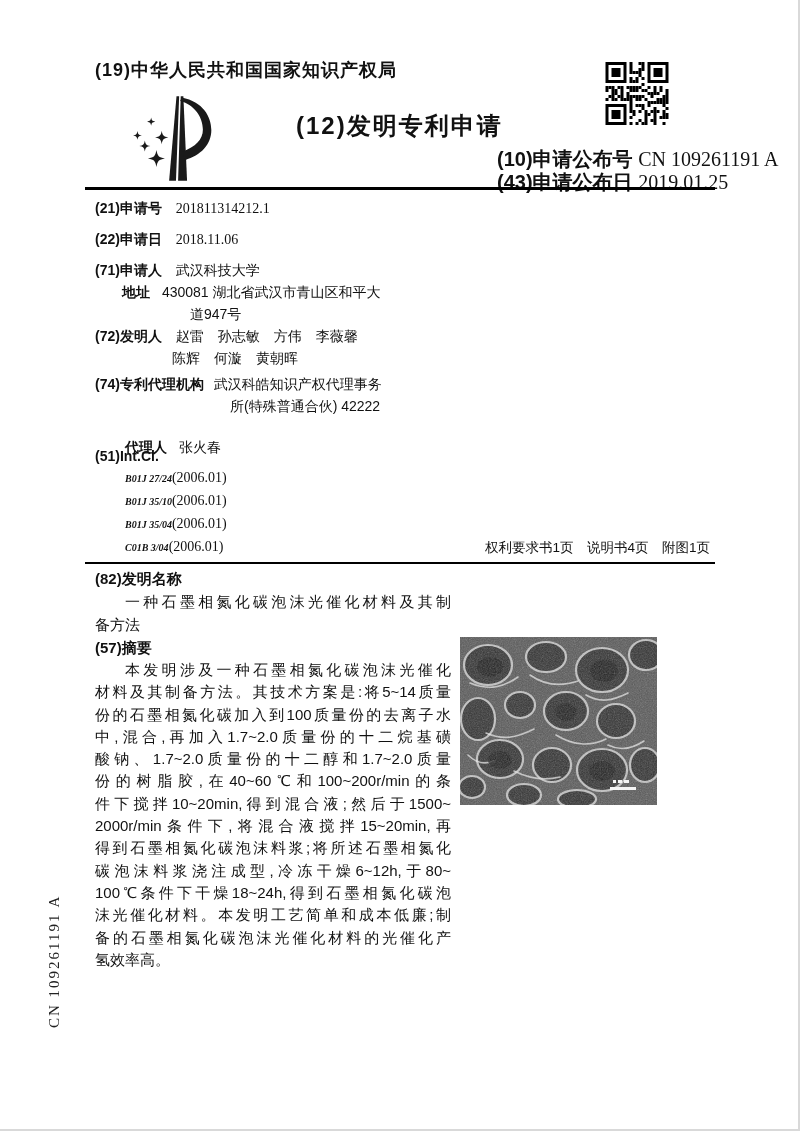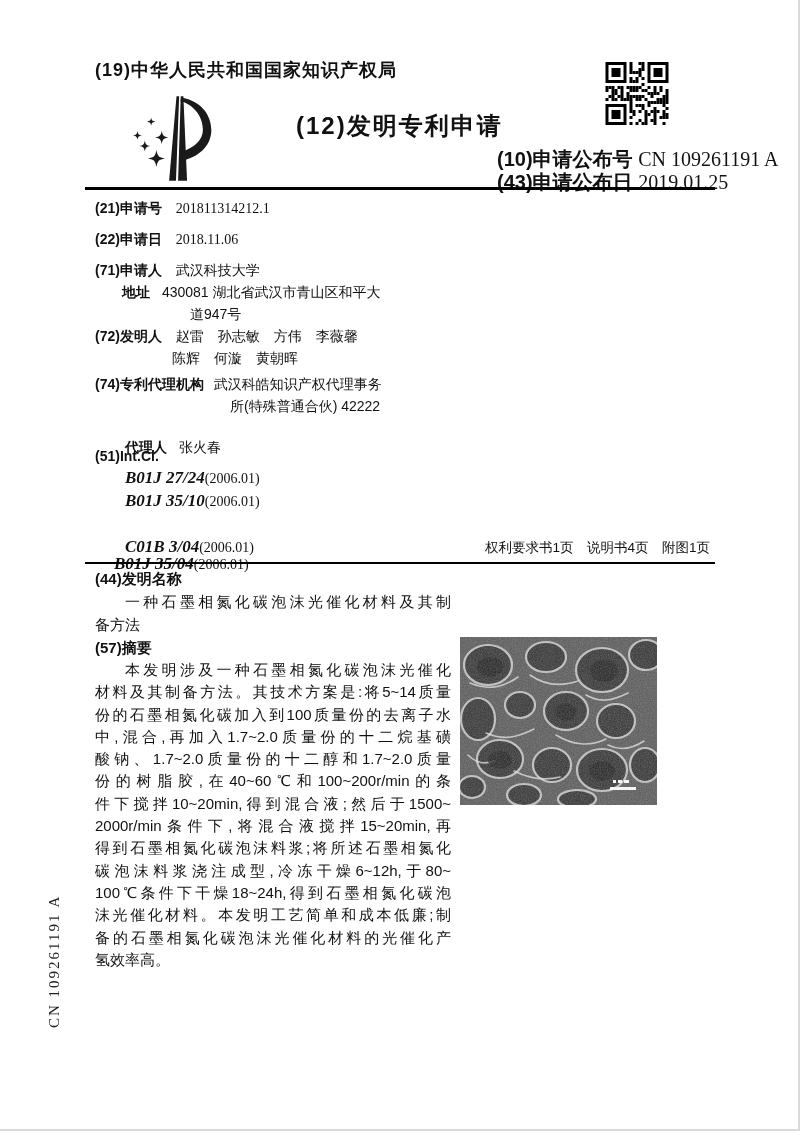--- a/index.html
+++ b/index.html
@@ -21,21 +21,21 @@
   .pub-line .val { font-family:"Liberation Serif","DejaVu Serif",serif; font-weight:normal; }
 
   .rule1 { left:85px; top:187px; width:630px; border-top:3px solid #000; }
   .rule2 { left:85px; top:562px; width:630px; border-top:2px solid #000; }
 
   .f14 { font-size:14px; line-height:20px; }
 
   .row-val { font-family:"Liberation Serif","DejaVu Serif",serif; }
   .cjkval { font-family:"Liberation Sans",sans-serif; }
 
-  .intcl-code { font-family:"Liberation Serif","DejaVu Serif",serif; font-style:italic; font-weight:bold; font-size:17px; }
+  .intcl-code { font-family:"Liberation Serif","DejaVu Serif",serif; font-style:italic; font-weight:bold; font-size:10px; }
   .intcl-ver { font-family:"Liberation Serif","DejaVu Serif",serif; font-size:14px; }
 
   .pages-info { left:410px; top:539px; width:300px; text-align:right; font-size:13.5px; }
 
   .sec-label { font-size:15px; font-weight:bold; }
   .title-line { left:95px; width:356px; font-size:15px; }
   .just { text-align:justify; text-align-last:justify; }
 
   .abstract { left:95px; top:659px; width:356px; font-size:15px; line-height:22.3px; }
   .abstract .line { text-align:justify; text-align-last:justify; }
@@ -265,32 +265,32 @@
     <span class="cjkval" style="margin-left:8px;">张火春</span>
   </div>
 
   <div class="abs f14 lbl" style="left:95px; top:446px;">(51)Int.Cl.</div>
   <div class="abs" style="left:125px; top:468px;">
     <span class="intcl-code">B01J 27/24</span><span class="intcl-ver">(2006.01)</span>
   </div>
   <div class="abs" style="left:125px; top:491px;">
     <span class="intcl-code">B01J 35/10</span><span class="intcl-ver">(2006.01)</span>
   </div>
-  <div class="abs" style="left:114px; top:514px;margin-top:40px;">
+  <div class="abs" style="left:125px; top:514px;">
     <span class="intcl-code">B01J 35/04</span><span class="intcl-ver">(2006.01)</span>
   </div>
   <div class="abs" style="left:125px; top:537px;">
     <span class="intcl-code">C01B 3/04</span><span class="intcl-ver">(2006.01)</span>
   </div>
 
   <div class="abs pages-info">权利要求书1页　说明书4页　附图1页</div>
 
   <div class="abs rule2"></div>
 
-  <div class="abs sec-label" style="left:95px; top:570px;">(44)发明名称</div>
+  <div class="abs sec-label" style="left:95px; top:570px;">(82)发明名称</div>
   <div class="abs title-line just" style="top:593px; text-indent:2em;">一种石墨相氮化碳泡沫光催化材料及其制</div>
   <div class="abs title-line" style="top:616px;">备方法</div>
 
   <div class="abs sec-label" style="left:95px; top:639px;">(57)摘要</div>
 
   <div class="abs abstract">
     <div class="line first">本发明涉及一种石墨相氮化碳泡沫光催化</div>
     <div class="line">材料及其制备方法。其技术方案是:将5~14质量</div>
     <div class="line">份的石墨相氮化碳加入到100质量份的去离子水</div>
     <div class="line">中,混合,再加入1.7~2.0质量份的十二烷基磺</div>

